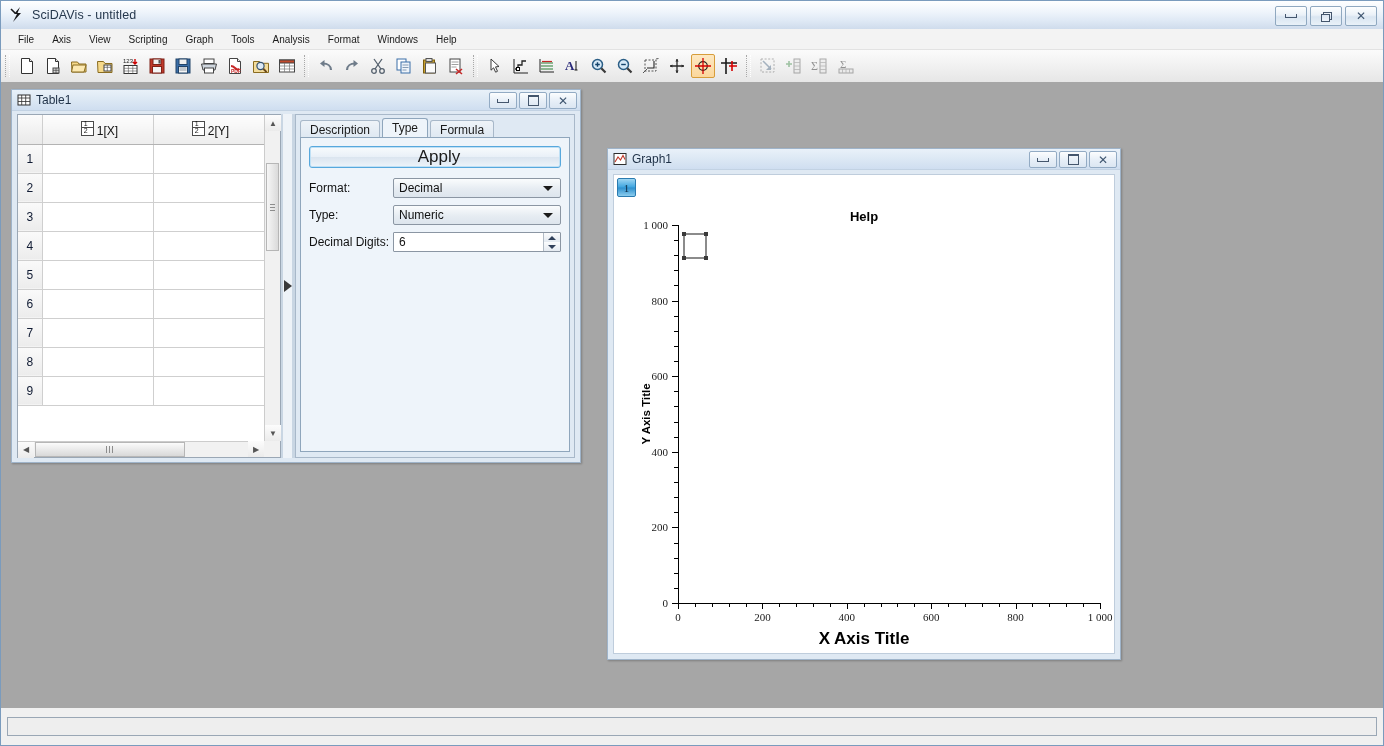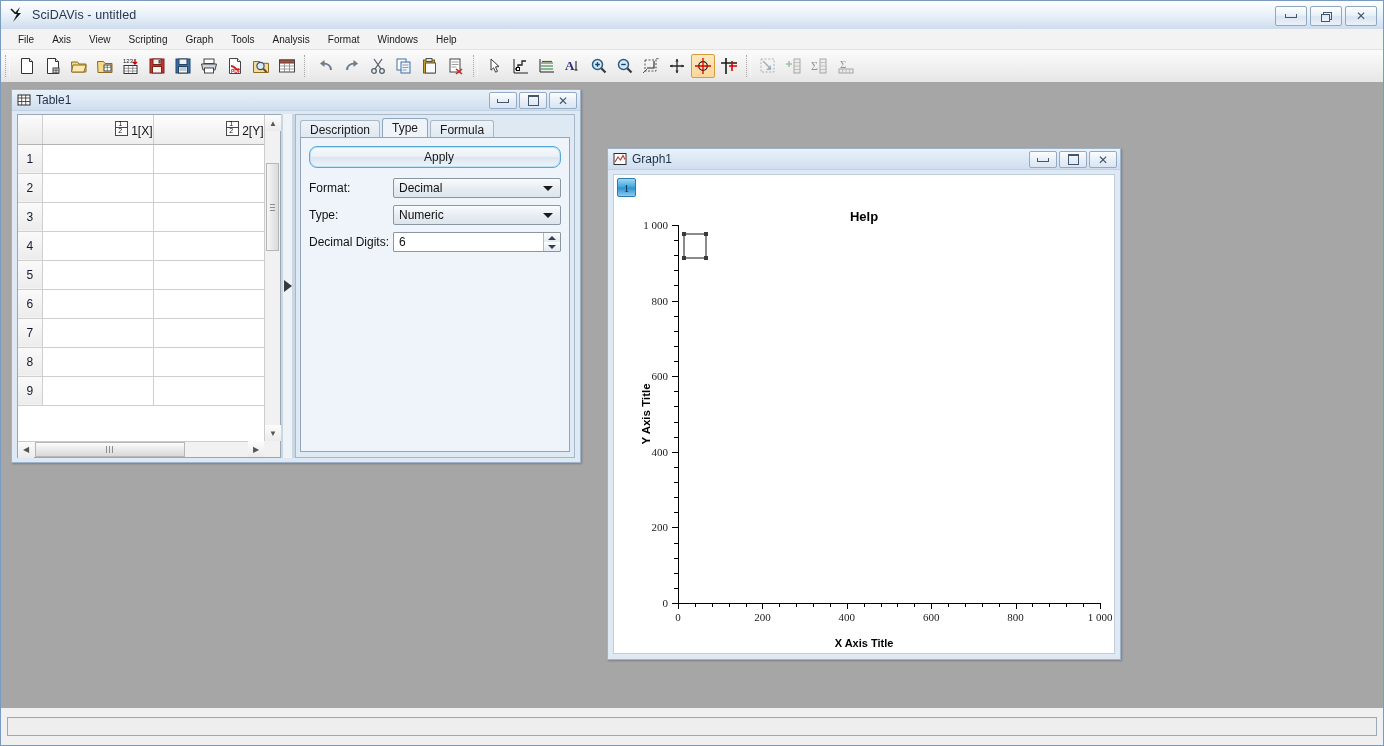--- a/index.html
+++ b/index.html
@@ -140,21 +140,21 @@
     font-weight: normal;
   }
   table.sheet th.corner {
     width: 24px; background: linear-gradient(to bottom,#fbfbfb,#e9e9e9);
     border-bottom: 1px solid #b3b3b3;
   }
   table.sheet th.colhead {
     width: 111px;
     background: linear-gradient(to bottom,#fdfdfd,#ededed);
     border-bottom: 1px solid #b3b3b3;
-    text-align: right; padding-left: 4px;
+    text-align: center; padding-left: 4px;
     color: #111; font-size: 12px;
     vertical-align: middle;
   }
   .colhead .chico {
     display: inline-block; width: 11px; height: 13px;
     border: 1px solid #4a4a4a; margin-right: 3px;
     vertical-align: -2px; position: relative;
     background: #fff; font-size: 0;
   }
   .colhead .chico::before {
@@ -234,23 +234,23 @@
     border-color: #8fa6bc;
   }
   #prop-body {
     position: absolute; left: 4px; right: 4px; top: 22px; bottom: 5px;
     background: #eef4fa; border: 1px solid #8fa6bc; box-sizing: border-box;
     padding: 8px 8px 8px 8px;
   }
   #apply-btn {
     width: 100%; height: 22px; box-sizing: border-box;
     background: linear-gradient(to bottom,#f8fbfd 0%,#e9f0f7 48%,#dbe5ef 52%,#eef4fa 100%);
-    border: 1px solid #57a8dd; border-radius: 8px;
+    border: 1px solid #57a8dd; border-radius: 3px;
     box-shadow: 0 0 0 1px #bfe0f5 inset;
-    font-size: 12px; color: #1a1a1a; text-align: center; line-height: 20px;
+    font-size: 17px; color: #1a1a1a; text-align: center; line-height: 20px;
     margin-bottom: 10px;
     padding-left: 8px;
   }
   .frow { display: flex; align-items: center; margin-bottom: 7px; }
   .frow .flabel { width: 84px; font-size: 12px; color: #111; }
   .combo {
     flex: 1; height: 20px; box-sizing: border-box;
     background: linear-gradient(to bottom,#fafcfd,#e6ecf2 55%,#dde5ed);
     border: 1px solid #8b96a3; border-radius: 2px;
     display: flex; align-items: center; padding-left: 5px;
@@ -311,21 +311,21 @@
     border: 2px solid #8b8b8b; background: #ffffff; box-sizing: border-box;
   }
   .handle { position: absolute; width: 4px; height: 4px; background: #3a3a3a; }
   #yaxis-title {
     position: absolute; left: 1px; top: 50%; transform: translateY(-50%) rotate(-90deg);
     transform-origin: center; font-size: 11.5px; font-weight: bold; color: #000;
     white-space: nowrap;
   }
   #xaxis-title {
     position: absolute; left: 0; right: 0; bottom: 4px; text-align: center;
-    font-size: 11px; font-weight: bold; color: #000;
+    font-size: 17px; font-weight: bold; color: #000;
   }
   #plot-area {
     position: absolute; left: 64px; top: 50px; right: 14px; bottom: 50px;
   }
   #plot-frame {
     position: absolute; left: 0; top: 0; right: 0; bottom: 0;
   }
   .axis-line { position: absolute; background: #000; }
   .tickmaj { position: absolute; background: #000; }
   .tickmin { position: absolute; background: #000; }

